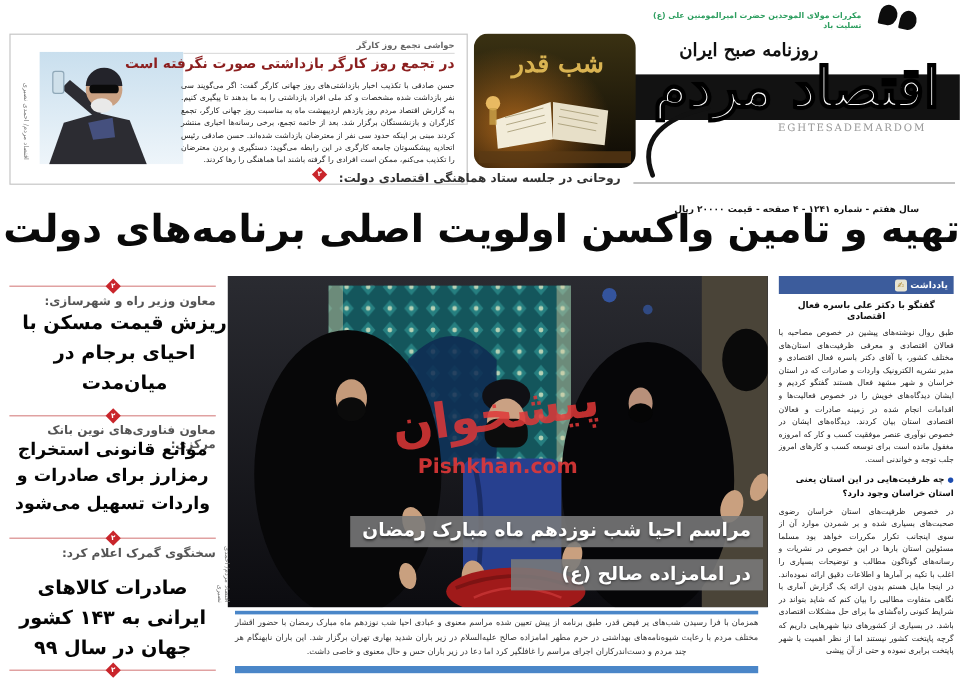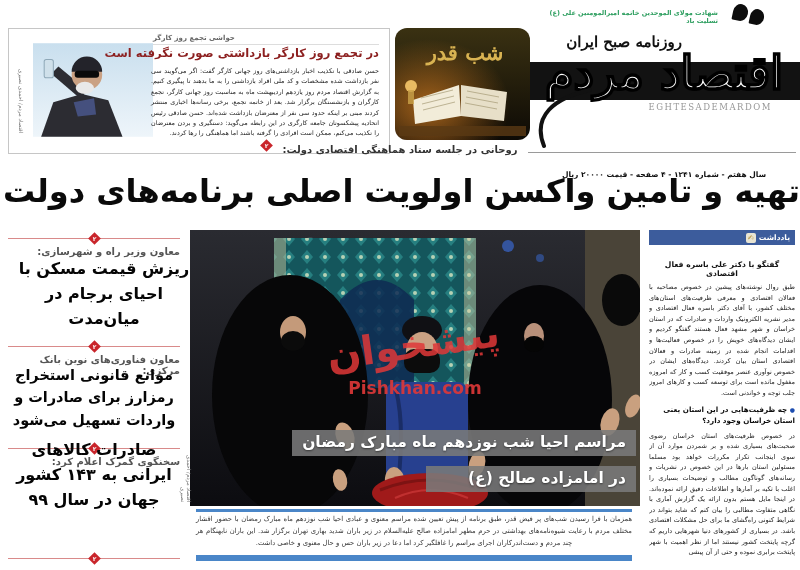--- a/index.html
+++ b/index.html
@@ -24,21 +24,21 @@
   .date-line{top:121px;right:0;width:272px;text-align:center;font-size:7.5px;font-weight:bold;color:#111;}
   .issue-line{top:134px;right:0;width:272px;text-align:center;font-size:7.5px;font-weight:bold;color:#111;margin-top:36px;}
   .masthead-rule{top:152px;right:4px;width:268px;border-top:1px solid #9a9a9a;}
   .flourish{left:528px;top:88px;}
 
   
   .worker-box{left:8px;top:28px;width:380px;height:124px;border:1px solid #c6c6c6;background:#fff;}
   .wphoto{position:absolute;left:24px;top:14px;width:120px;height:94px;}
   .vtext{writing-mode:vertical-rl;font-size:5.5px;color:#777;letter-spacing:.5px;}
   .wcredit{position:absolute;left:9px;top:18px;height:86px;}
-  .wkicker{position:absolute;right:10px;top:5px;width:226px;text-align:left;font-size:7px;
+  .wkicker{position:absolute;right:10px;top:5px;width:226px;text-align:right;font-size:7px;
            color:#666;font-weight:bold;border-bottom:1px solid #ddd;padding-bottom:2px;}
   .whead{position:absolute;right:10px;top:17px;width:226px;text-align:center;font-size:11.5px;
          font-weight:900;color:#8c1f1f;white-space:nowrap;}
   .wbody{position:absolute;right:10px;top:37px;width:228px;font-size:6.4px;line-height:1.62;
          text-align:justify;color:#222;}
   .diamond{width:9px;height:9px;background:#c9252b;transform:rotate(45deg);display:inline-block;
            position:relative;}
   .diamond i{position:absolute;inset:0;transform:rotate(-45deg);font-style:normal;color:#fff;
              font-size:6px;line-height:9px;text-align:center;font-weight:bold;}
   .wdiamond{position:absolute;right:118px;bottom:3px;}
@@ -67,31 +67,31 @@
            text-align-last:center;color:#333;}
 
   
   .sidebar{right:5px;top:230px;width:146px;height:340px;overflow:hidden;}
   .sb-bar{display:flex;flex-direction:row;justify-content:flex-start;align-items:center;gap:3px;
           height:15px;background:#3c5c9c;padding:0 5px;}
   .sb-bar .lbl{color:#fff;font-size:7.5px;font-weight:bold;}
   .sb-ic{width:10px;height:10px;background:#e8e4d2;border-radius:2px;font-size:7px;line-height:10px;
          text-align:center;color:#b08a30;}
   .sb-title{text-align:center;font-size:11.5px;font-weight:900;color:#0d0d0d;line-height:1.6;margin-top:7px;}
-  .sb-lead{text-align:center;font-size:7.6px;font-weight:bold;color:#111;margin-top:15px;}
+  .sb-lead{text-align:center;font-size:7.6px;font-weight:bold;color:#111;margin-top:5px;}
   .sb-p{font-size:6.5px;line-height:1.63;text-align:justify;color:#222;margin-top:4px;}
   .sb-q{font-size:7.2px;font-weight:900;color:#0d0d0d;line-height:1.6;margin-top:5px;}
   .sb-q .bullet{color:#1d4db0;font-size:6px;}
 </style>
 </head>
 <body>
 
 <div class="page">
 
-  <div class="abs condolence">شهادت مولای الموحدین خاتمه امیرالمومنین علی (ع) تسلیت باد</div>
+  <div class="abs condolence">مکررات مولای الموحدین حضرت امیرالمومنین علی (ع) تسلیت باد</div>
   <div class="dots">
     <span class="abs dot1"></span>
       <span class="abs dot2"></span>
   </div>
   <div class="abs tagline">روزنامه صبح ایران</div>
   <div class="abs logo-band"></div>
   <div class="abs logo-text">اقتصاد مردم</div>
   <svg class="abs flourish" width="70" height="62">
     <path d="M62,2 C26,10 4,28 16,58" stroke="#111" stroke-width="4" fill="none" stroke-linecap="round"></path>
   </svg>
@@ -176,21 +176,21 @@
   </div>
   <div class="abs l-kicker" style="top:354px;">معاون فناوری‌های نوین بانک مرکزی:</div>
   <div class="abs l-head h2a" style="top:364px;">موانع قانونی استخراج رمزارز برای صادرات و واردات تسهیل می‌شود</div>
 
   <div class="abs sep" style="top:448px;">
     <span class="diamond">
         <i>۲</i>
       </span>
   </div>
   <div class="abs l-kicker" style="top:456px;">سخنگوی گمرک اعلام کرد:</div>
-  <div class="abs l-head h3a" style="top:438px;">صادرات کالاهای ایرانی به ۱۴۳ کشور جهان در سال ۹۹</div>
+  <div class="abs l-head h3a" style="top:478px;">صادرات کالاهای ایرانی به ۱۴۳ کشور جهان در سال ۹۹</div>
 
   <div class="abs sep" style="top:558px;">
     <span class="diamond">
         <i>۲</i>
       </span>
   </div>
 
   <div class="abs photo-wrap">
     <svg width="450" height="276" viewBox="0 0 450 276">
       <defs>

